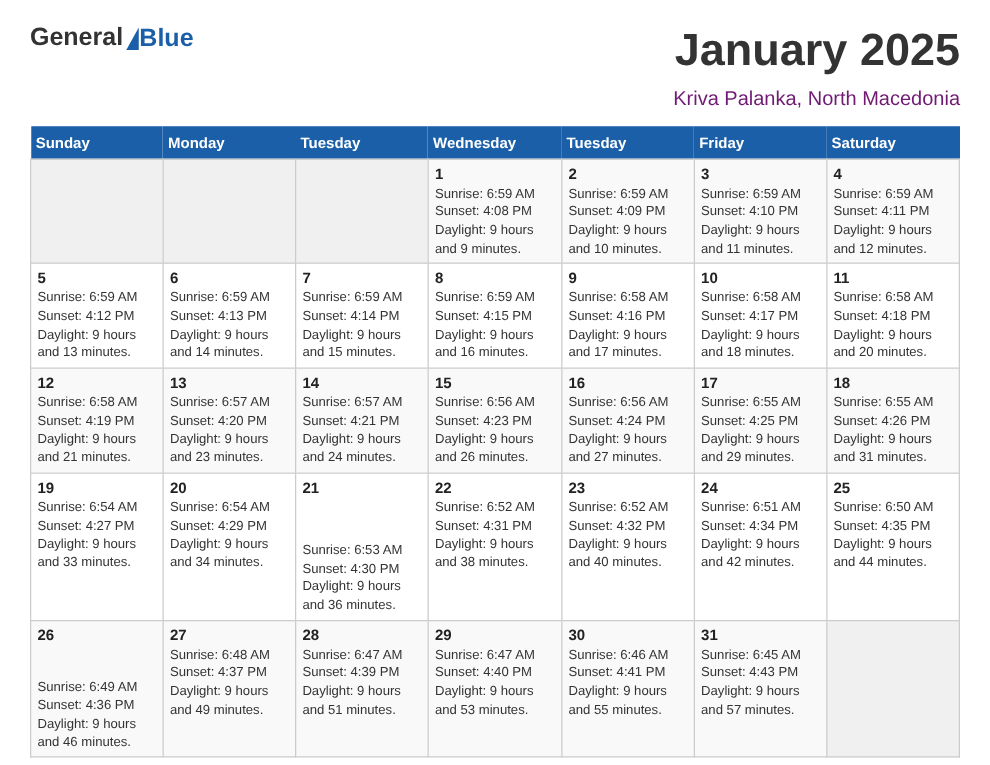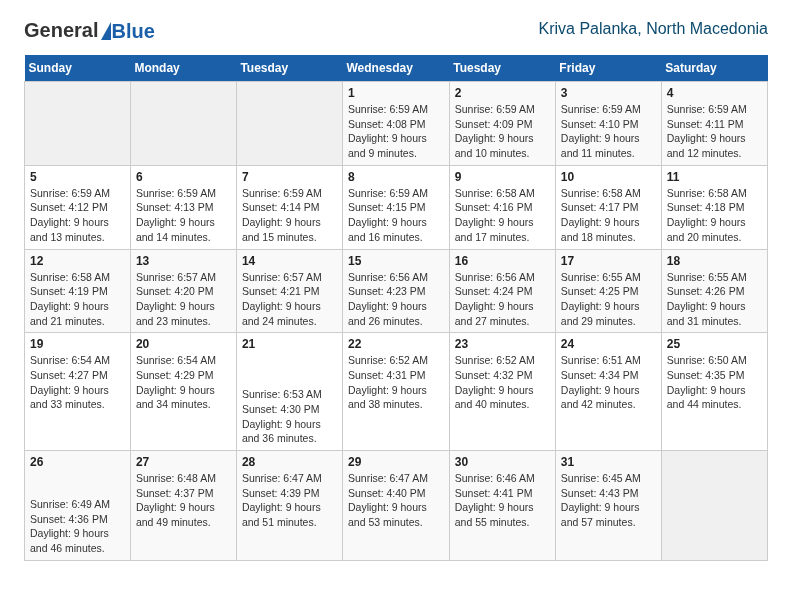--- a/index.html
+++ b/index.html
@@ -48,21 +48,22 @@
       text-align: right;
     }
     .month-title {
       font-size: 36px;
       font-weight: bold;
       color: #333;
       line-height: 1.1;
     }
     .location-title {
       font-size: 16px;
-      color: #0c4a6e;
+      color: #701a75;
+      margin-top: 11px;
     }
     .calendar {
       width: 100%;
       border-collapse: collapse;
       font-size: 11px;
     }
     .calendar thead tr th {
       background-color: #1a5fa8;
       color: #fff;
       padding: 6px 4px;
@@ -102,20 +103,21 @@
 
 <div class="header">
   <div class="logo">
     <div class="logo-text">
       <span class="logo-general">General</span>
       <div class="logo-triangle"></div>
     </div>
     <span class="logo-blue">Blue</span>
   </div>
   <div class="title-block">
+    <div class="month-title">January 2025</div>
     <div class="location-title">Kriva Palanka, North Macedonia</div>
   </div>
 </div>
 
 <table class="calendar">
   <thead>
     <tr>
     <th>Sunday</th>
         <th>Monday</th>
         <th>Tuesday</th>

